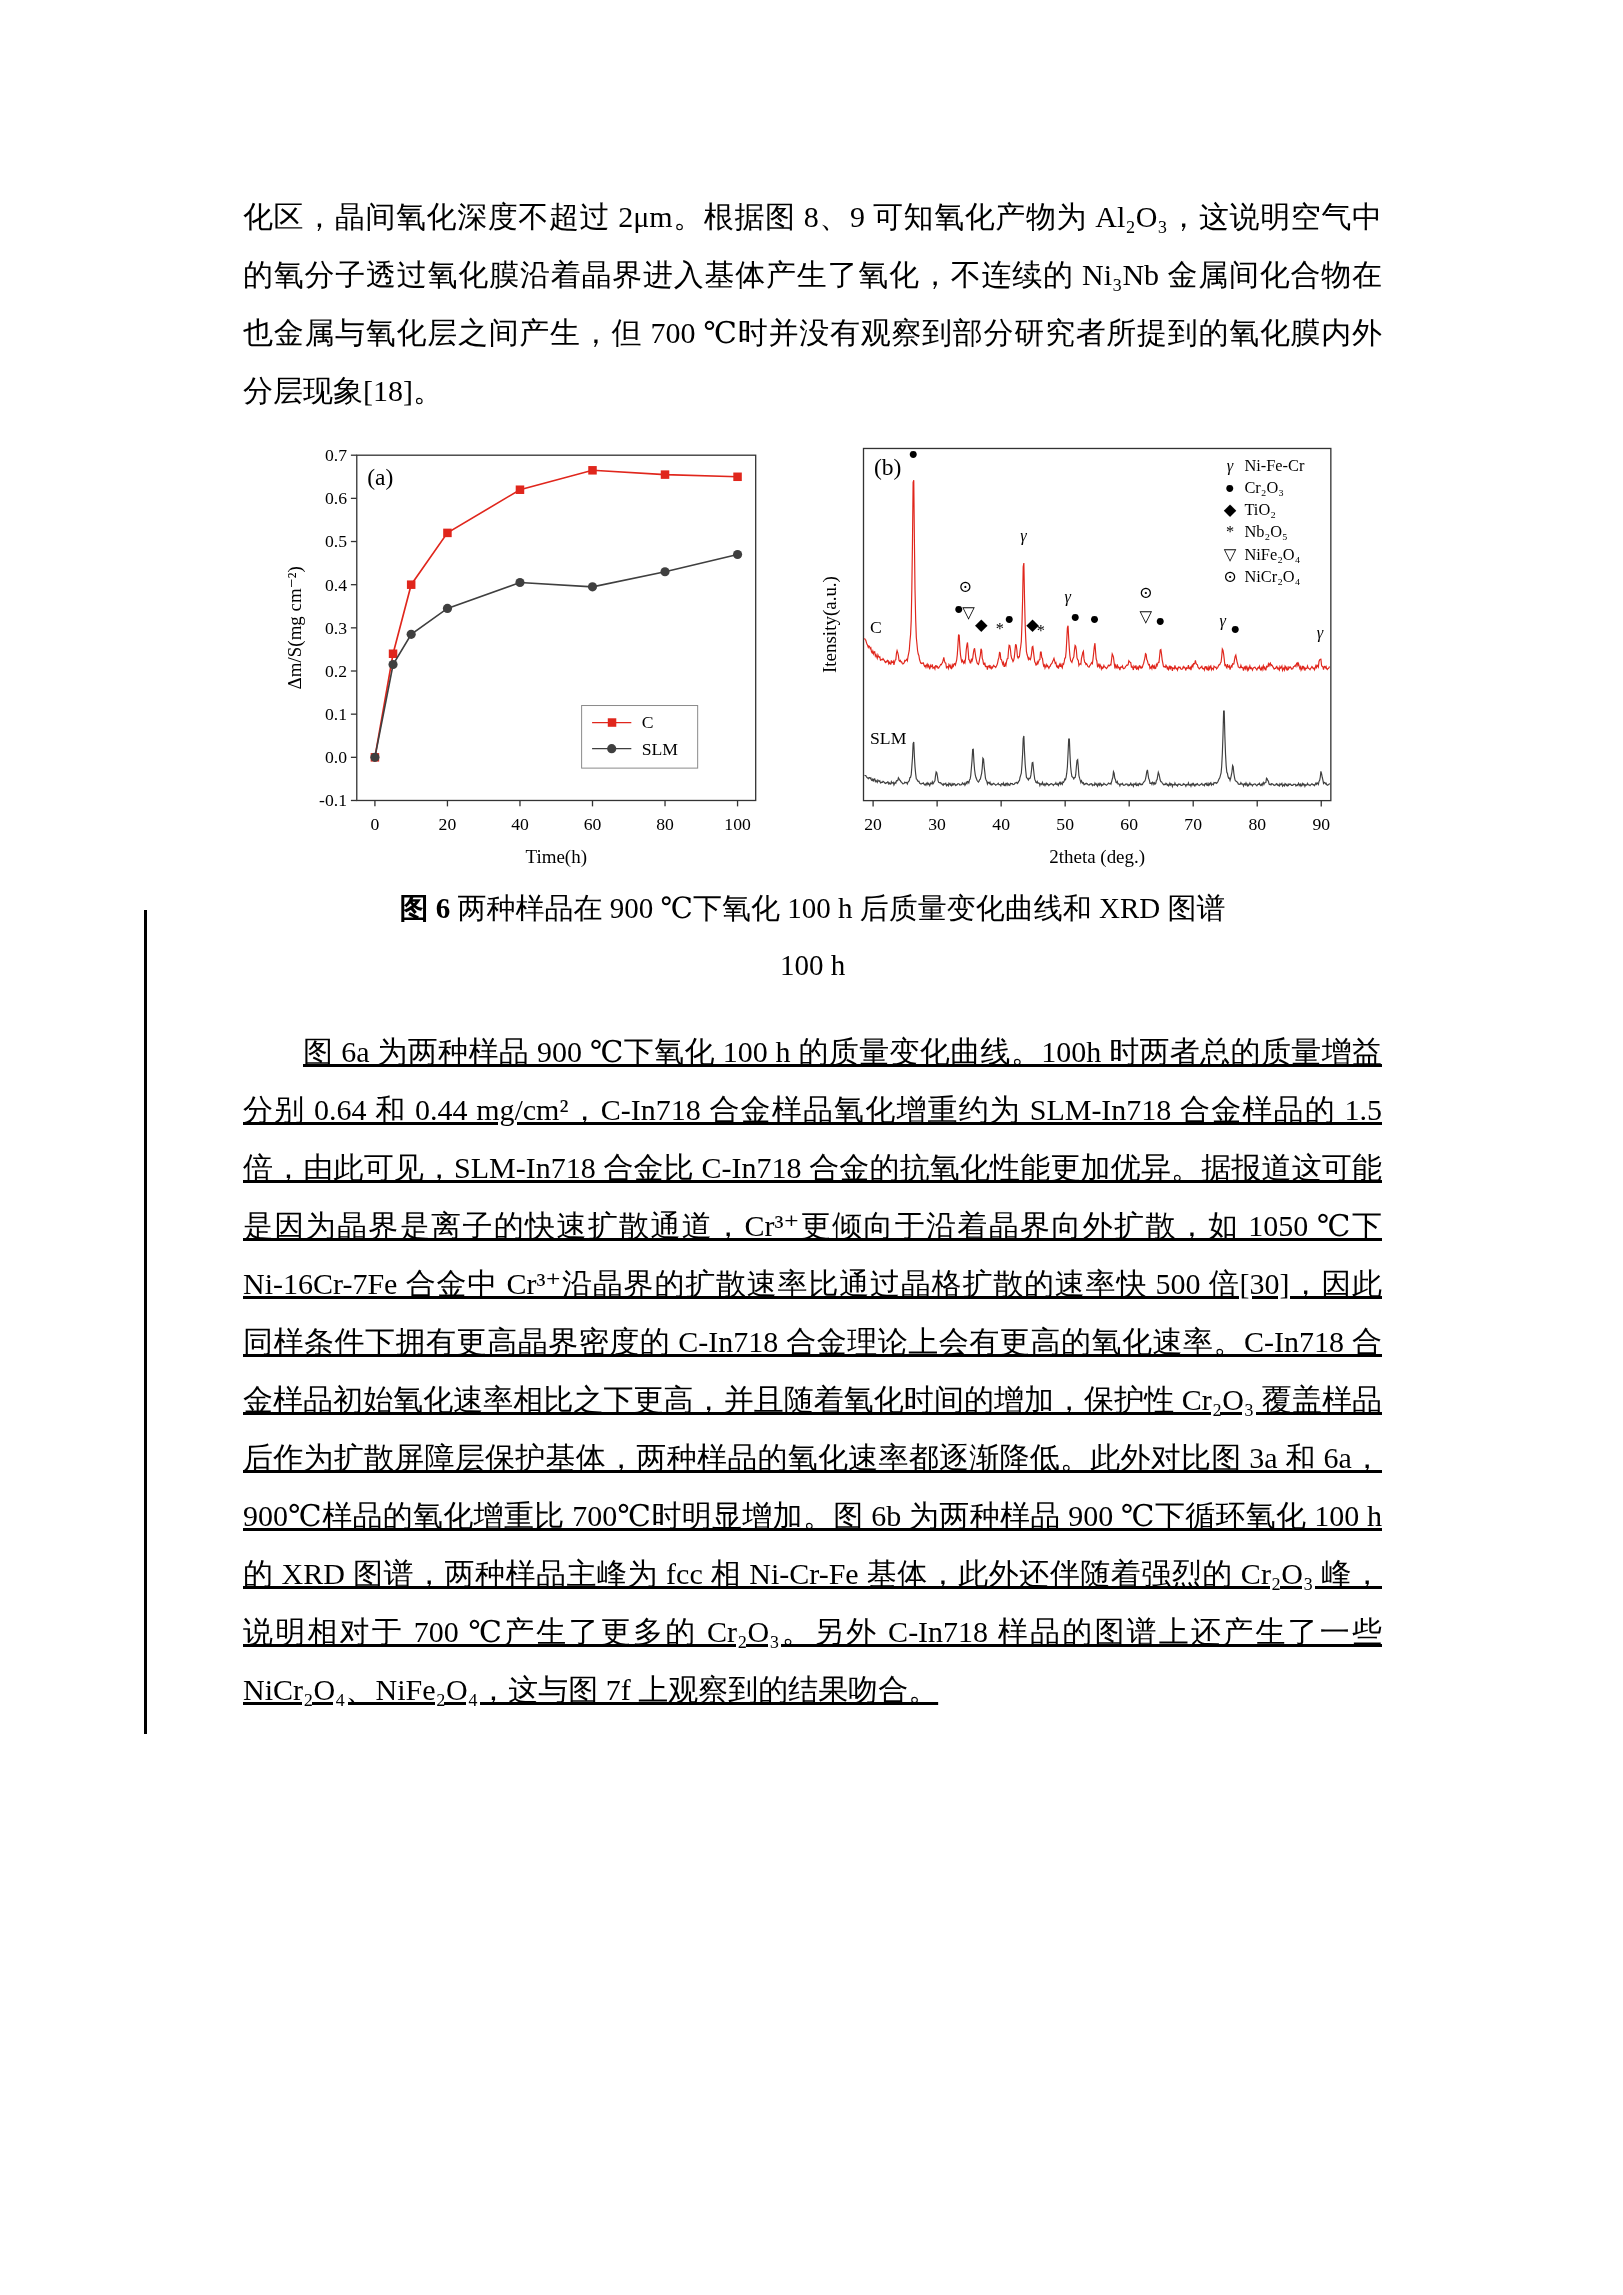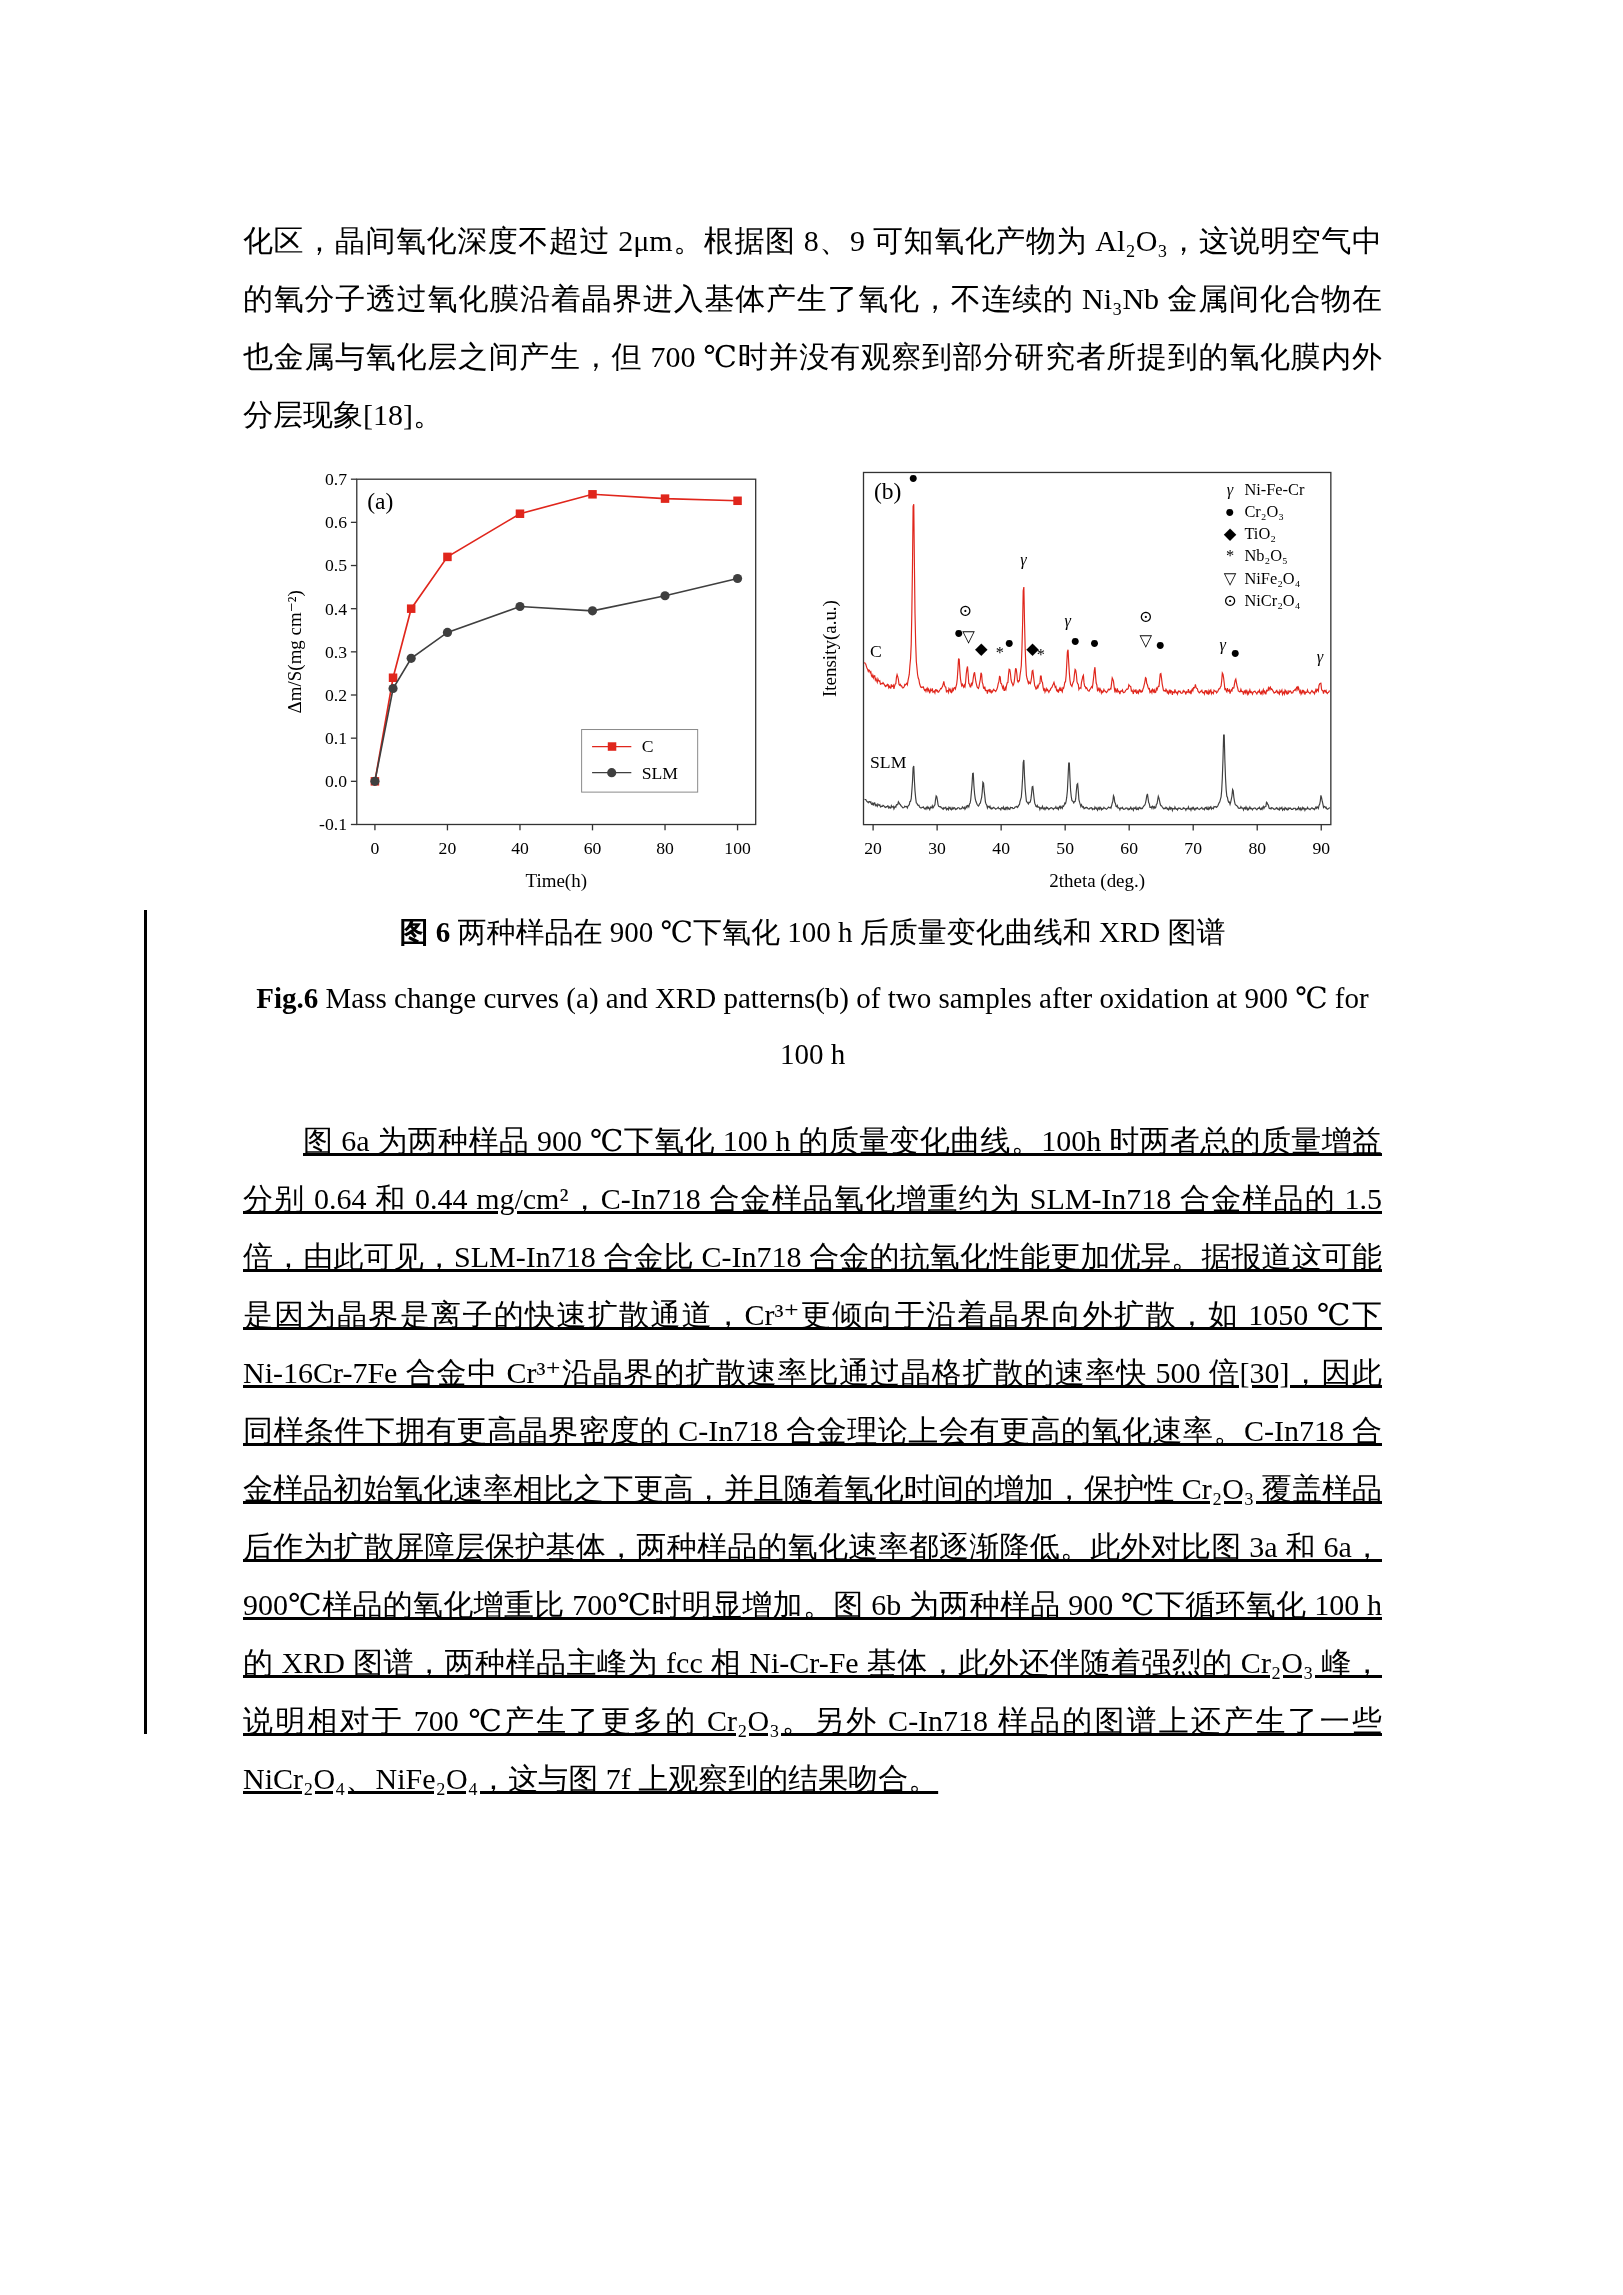--- a/index.html
+++ b/index.html
@@ -4,21 +4,21 @@
 <style>
   *{box-sizing:border-box;}
   html,body{margin:0;padding:0;background:#ffffff;}
   .page{
     position:relative;
     width:1623px;height:2295px;
     background:#ffffff;color:#000;
     font-family:"Liberation Serif","DejaVu Serif",serif;
     overflow:hidden;
   }
-  .content{position:absolute;left:243px;top:212px;width:1139px;}
+  .content{position:absolute;left:243px;top:188px;width:1139px;}
   .para{margin:0;font-size:30px;line-height:58px;text-align:justify;}
   .heading{
     margin:10.5px 0 5.2px 0;font-size:31px;font-weight:bold;
     font-family:"Liberation Sans","DejaVu Sans",sans-serif;
   }
   .fig{margin:18.3px 0 0 0;display:flex;justify-content:center;align-items:flex-start;gap:37px;}
   .chart{background:#fff;}
   .caption-zh{margin:17px 0 14px 0;font-size:29px;text-align:center;line-height:42px;}
   .caption-en{margin:23.6px 0 0 0;font-size:29px;text-align:center;line-height:42px;}
   .line2{margin:14.4px 0 0 0;}
@@ -158,21 +158,20 @@
             <text x="640" y="186" text-anchor="middle" font-size="25" font-style="normal">▽</text>
             <text x="662" y="186" font-size="25">NiFe₂O₄</text>
             <text x="640" y="220" text-anchor="middle" font-size="25" font-style="normal">⊙</text>
             <text x="662" y="220" font-size="25">NiCr₂O₄</text>
           </svg>
       </div>
     </figure>
 
     <p class="caption-zh"><span class="bold">图 6</span><span>  两种样品在 900 ℃下氧化 100 h 后质量变化曲线和 XRD 图谱</span></p>
 
-    <p class="caption-en"><span class="bold">Fig.6</span><span> Mass change curves (a) and XRD patterns(b)    of two samples after oxidation at 900 ℃ for</span></p>
 
     <p class="caption-en line2">100 h</p>
 
     <p class="para body">图 6a 为两种样品 900 ℃下氧化 100 h 的质量变化曲线。100h 时两者总的质量增益分别 0.64 和 0.44 mg/cm²，C-In718 合金样品氧化增重约为 SLM-In718 合金样品的 1.5 倍，由此可见，SLM-In718 合金比 C-In718 合金的抗氧化性能更加优异。据报道这可能是因为晶界是离子的快速扩散通道，Cr³⁺更倾向于沿着晶界向外扩散，如 1050 ℃下 Ni-16Cr-7Fe 合金中 Cr³⁺沿晶界的扩散速率比通过晶格扩散的速率快 500 倍[30]，因此同样条件下拥有更高晶界密度的 C-In718 合金理论上会有更高的氧化速率。C-In718 合金样品初始氧化速率相比之下更高，并且随着氧化时间的增加，保护性 Cr₂O₃ 覆盖样品后作为扩散屏障层保护基体，两种样品的氧化速率都逐渐降低。此外对比图 3a 和 6a，900℃样品的氧化增重比 700℃时明显增加。图 6b 为两种样品 900 ℃下循环氧化 100 h 的 XRD 图谱，两种样品主峰为 fcc 相 Ni-Cr-Fe 基体，此外还伴随着强烈的 Cr₂O₃ 峰，说明相对于 700 ℃产生了更多的 Cr₂O₃。另外 C-In718 样品的图谱上还产生了一些 NiCr₂O₄、NiFe₂O₄，这与图 7f 上观察到的结果吻合。</p>
 
   </div>
 </div>
 
 
 </body></html>

